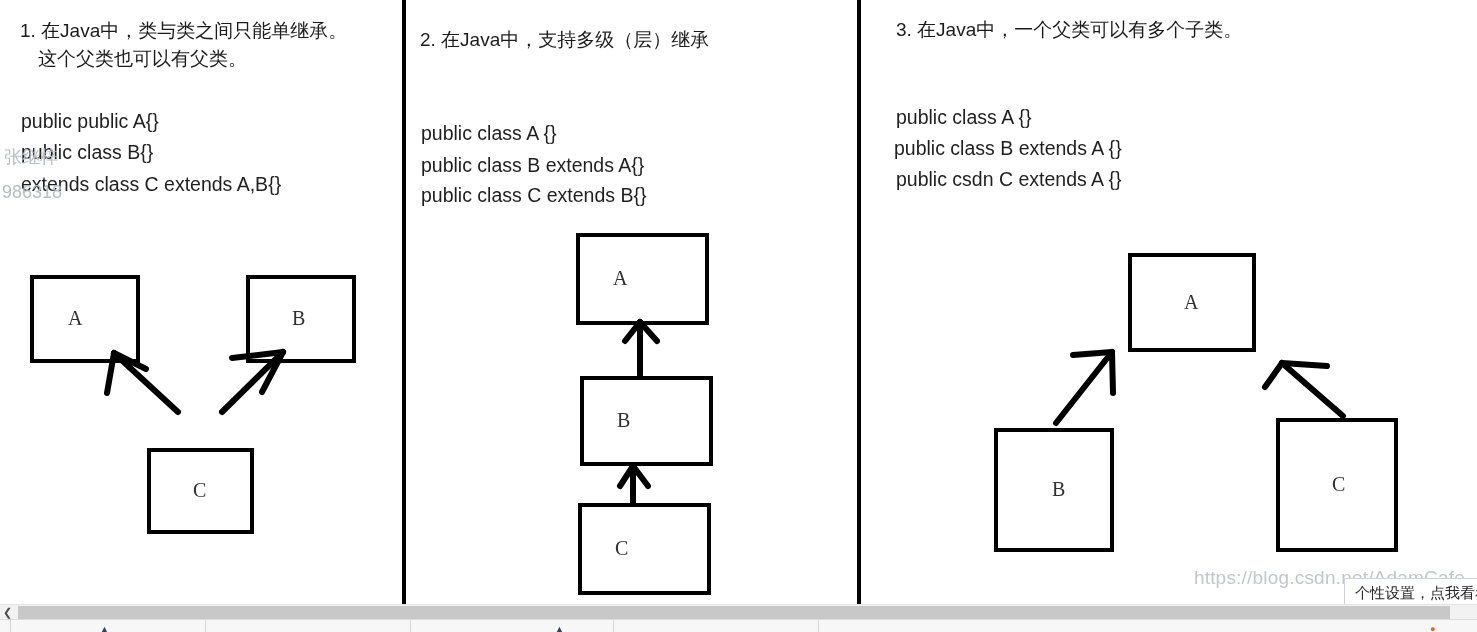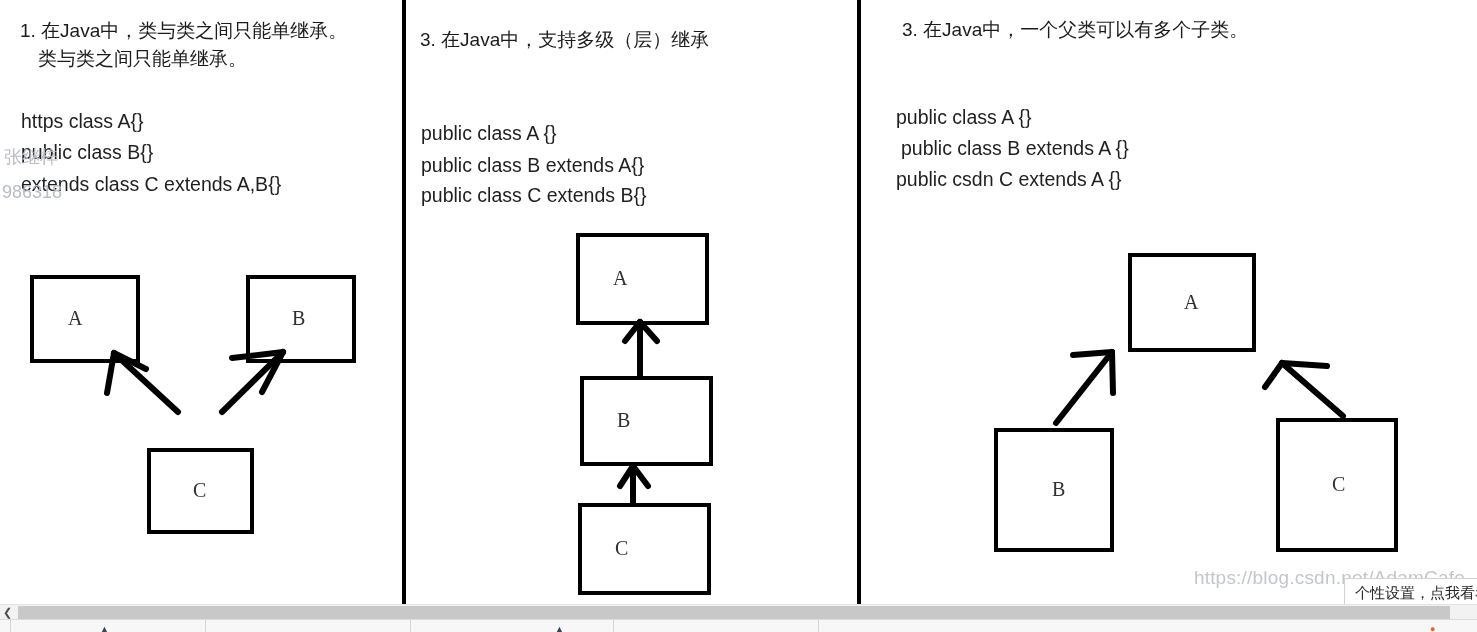--- a/index.html
+++ b/index.html
@@ -175,63 +175,63 @@
 
 <div id="screen">
 
   <div class="slide">
 
     <div class="divider" style="left:402px;"></div>
     <div class="divider" style="left:857px;"></div>
 
     <div class="panel" style="left:0px;width:402px;">
       <div class="heading" style="left:20px;top:16px;">1. 在Java中，类与类之间只能单继承。</div>
-      <div class="heading" style="left:38px;top:44px;">类与类之间只能单继承。</div>
-
-      <div class="codeline" style="left:21px;top:109px;">https class A{}</div>
+      <div class="heading" style="left:38px;top:44px;">这个父类也可以有父类。</div>
+
+      <div class="codeline" style="left:21px;top:109px;">public public A{}</div>
       <div class="codeline" style="left:21px;top:140px;">public class B{}</div>
       <div class="codeline" style="left:21px;top:172px;">extends class C extends A,B{}</div>
 
       <div class="wm-left" style="left:4px;top:148px;">张继梓</div>
       <div class="wm-left" style="left:2px;top:183px;">986318</div>
 
       <div class="box lbl-left" style="left:30px;top:275px;width:110px;height:88px;">
         <div class="boxlabel" style="padding-left:34px;">A</div>
       </div>
       <div class="box lbl-left" style="left:246px;top:275px;width:110px;height:88px;">
         <div class="boxlabel" style="padding-left:42px;">B</div>
       </div>
       <div class="box lbl-left" style="left:147px;top:448px;width:107px;height:86px;">
         <div class="boxlabel" style="padding-left:42px;">C</div>
       </div>
     </div>
 
     <div class="panel" style="left:406px;width:451px;">
-      <div class="heading" style="left:14px;top:25px;">3. 在Java中，支持多级（层）继承</div>
+      <div class="heading" style="left:14px;top:25px;">2. 在Java中，支持多级（层）继承</div>
 
       <div class="codeline" style="left:15px;top:121px;">public class A {}</div>
       <div class="codeline" style="left:15px;top:153px;">public class B extends A{}</div>
       <div class="codeline" style="left:15px;top:183px;">public class C extends B{}</div>
 
       <div class="box lbl-left" style="left:170px;top:233px;width:133px;height:92px;">
         <div class="boxlabel" style="padding-left:33px;">A</div>
       </div>
       <div class="box lbl-left" style="left:174px;top:376px;width:133px;height:90px;">
         <div class="boxlabel" style="padding-left:33px;">B</div>
       </div>
       <div class="box lbl-left" style="left:172px;top:503px;width:133px;height:92px;">
         <div class="boxlabel" style="padding-left:33px;">C</div>
       </div>
     </div>
 
     <div class="panel" style="left:861px;width:616px;">
-      <div class="heading" style="left:35px;top:15px;margin-left:6px;">3. 在Java中，一个父类可以有多个子类。</div>
+      <div class="heading" style="left:35px;top:15px;">3. 在Java中，一个父类可以有多个子类。</div>
 
       <div class="codeline" style="left:35px;top:105px;">public class A {}</div>
-      <div class="codeline" style="left:40px;top:136px;">public class B extends A {}</div>
+      <div class="codeline" style="left:33px;top:136px;">public class B extends A {}</div>
       <div class="codeline" style="left:35px;top:167px;">public csdn C extends A {}</div>
 
       <div class="box lbl-left" style="left:267px;top:253px;width:128px;height:99px;">
         <div class="boxlabel" style="padding-left:52px;">A</div>
       </div>
       <div class="box lbl-left" style="left:133px;top:428px;width:120px;height:124px;">
         <div class="boxlabel" style="padding-left:54px;">B</div>
       </div>
       <div class="box lbl-left" style="left:415px;top:418px;width:122px;height:134px;">
         <div class="boxlabel" style="padding-left:52px;">C</div>

